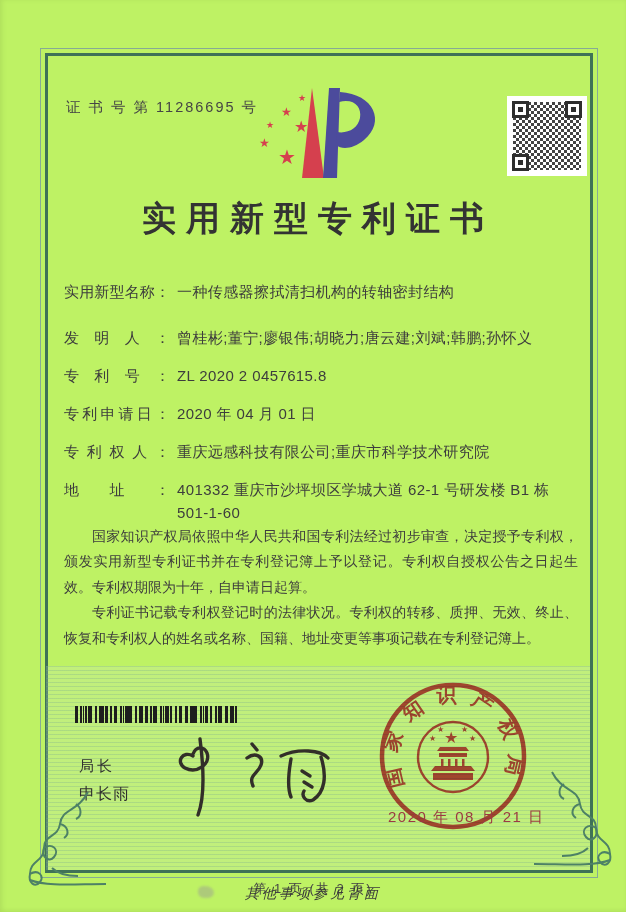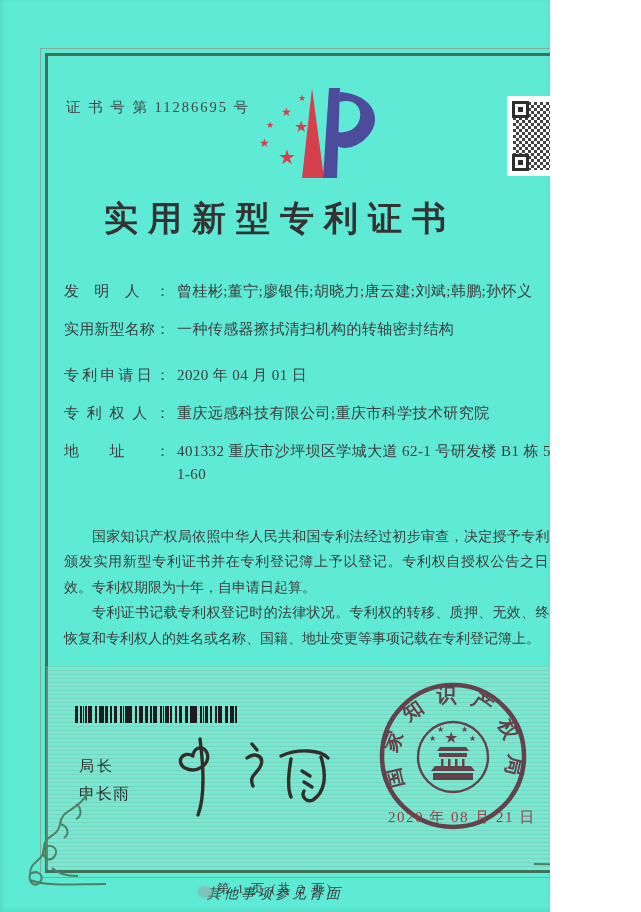--- a/index.html
+++ b/index.html
@@ -1,17 +1,17 @@
 <!DOCTYPE html>
 <html><head>
 <meta charset="utf-8">
 <style>
   html,body{margin:0;padding:0;background:#ffffff;}
-  .page{position:relative;width:550px;height:912px;background:#5eead4;overflow:hidden;
-        font-family:Liberation Serif, serif;color:#3b3b3b;
+  .page{position:relative;width:626px;height:912px;background:#bef264;overflow:hidden;
+        font-family:Liberation Sans, sans-serif;color:#3b3b3b;
         box-shadow:inset 3px 0 5px rgba(0,0,0,.05), inset 0 -2px 4px rgba(0,0,0,.04);}
   
   .frame-outer{position:absolute;left:40px;top:48px;width:556px;height:828px;border:1px solid #86ab94;}
   .frame-inner{position:absolute;left:45px;top:53px;width:542px;height:814px;border:3px solid #3f7257;}
   
   .cert-no{position:absolute;left:66px;top:98px;font-size:14.5px;letter-spacing:2px;color:#454545;}
   .logo{position:absolute;left:250px;top:82px;width:136px;height:104px;}
   .logo .star{position:absolute;color:#d5404e;line-height:1;}
   .qr{position:absolute;left:507px;top:96px;width:74px;height:74px;background:#fff;padding:3px;}
   .qr-noise{position:absolute;left:6px;top:6px;right:6px;bottom:6px;
@@ -89,25 +89,28 @@
   <div class="qr">
     <div class="qr-noise"></div>
     <div class="finder f-tl"></div>
     <div class="finder f-tr"></div>
     <div class="finder f-bl"></div>
   </div>
 
   <div class="title">实用新型专利证书</div>
 
   <div class="fields">
+    <div class="frow gap-lg">
+      <span class="lab">实用新型名称：</span><span class="val">一种传感器擦拭清扫机构的转轴密封结构</span>
+    </div>
     <div class="frow">
       <span class="lab">发明人：</span><span class="val">曾桂彬;董宁;廖银伟;胡晓力;唐云建;刘斌;韩鹏;孙怀义</span>
     </div>
-    <div class="frow gap-lg">
-      <span class="lab">实用新型名称：</span><span class="val">一种传感器擦拭清扫机构的转轴密封结构</span>
+    <div class="frow">
+      <span class="lab">专利号：</span><span class="val">ZL 2020 2 0457615.8</span>
     </div>
     <div class="frow">
       <span class="lab">专利申请日：</span><span class="val">2020 年 04 月 01 日</span>
     </div>
     <div class="frow">
       <span class="lab">专利权人：</span><span class="val">重庆远感科技有限公司;重庆市科学技术研究院</span>
     </div>
     <div class="frow gap-0">
       <span class="lab">地址：</span><span class="val" style="width:398px;">401332 重庆市沙坪坝区学城大道 62-1 号研发楼 B1 栋 501-1-60</span>
     </div>

